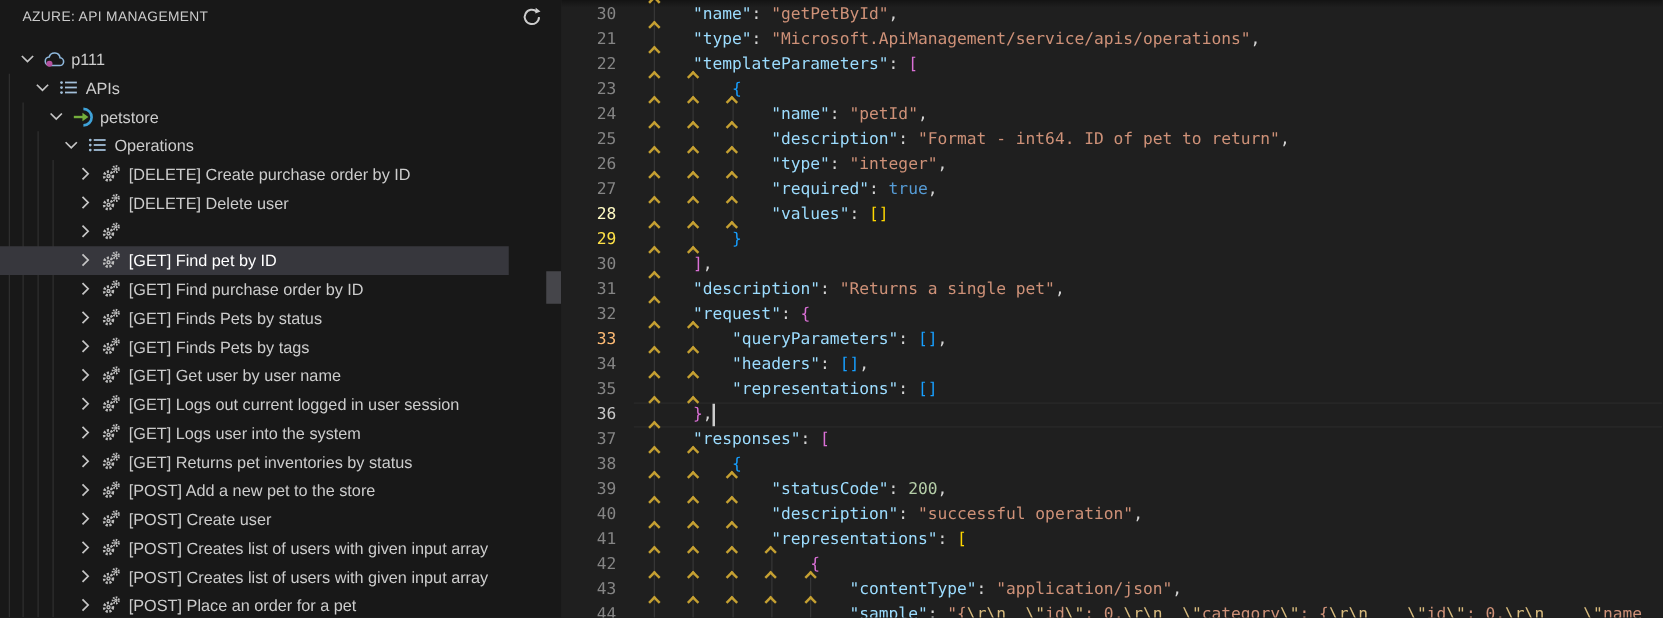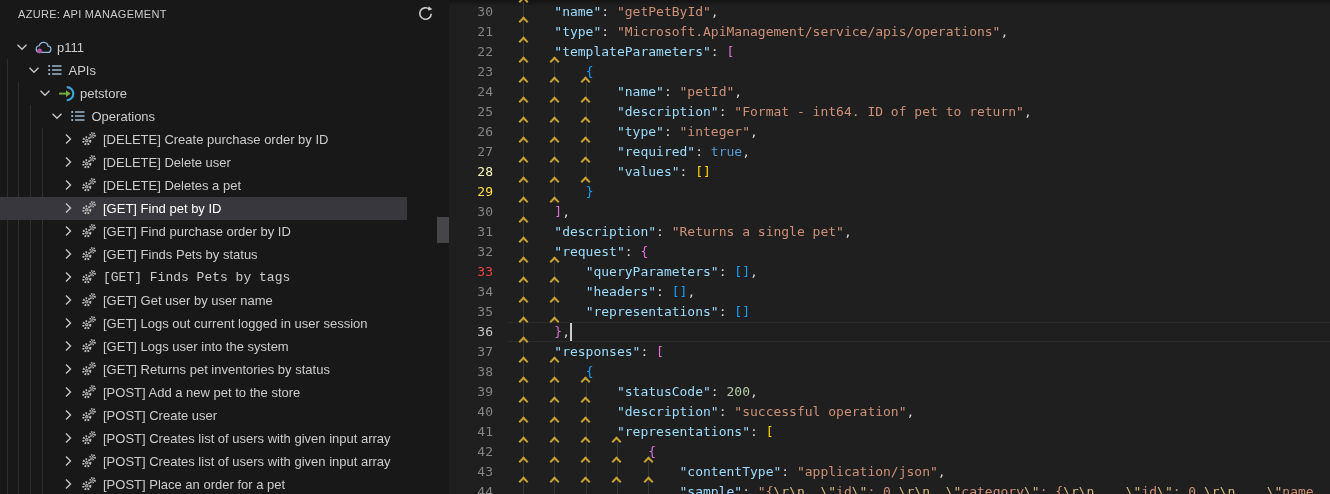--- a/index.html
+++ b/index.html
@@ -141,21 +141,20 @@
               <path d="M6 3.5 L10.5 8 L6 12.5" fill="none" stroke="#c5c5c5" stroke-width="1.4"></path>
             </svg></span>
           <span class="ticon" style="left: 81px;"><svg width="16" height="16" viewBox="0 0 16 16">
               <g fill="none" stroke="#bdbdbd">
                 <circle cx="5.8" cy="9.8" r="3.5" stroke-width="2.1" stroke-dasharray="1.7 1.25"></circle>
                 <circle cx="5.8" cy="9.8" r="1.2" stroke-width="1.1"></circle>
                 <circle cx="11.6" cy="4.3" r="2.4" stroke-width="1.7" stroke-dasharray="1.25 .95"></circle>
                 <circle cx="11.6" cy="4.3" r=".8" stroke-width="1"></circle>
               </g>
             </svg></span>
-          <span class="tlabel" style="left: 103px;">[DELETE] Deletes a pet</span>
         </div>
         <div class="tree-row selected" style="top: 197px;">
           <span class="twisty" style="left: 60px;"><svg width="16" height="16" viewBox="0 0 16 16">
               <path d="M6 3.5 L10.5 8 L6 12.5" fill="none" stroke="#c5c5c5" stroke-width="1.4"></path>
             </svg></span>
           <span class="ticon" style="left: 81px;"><svg width="16" height="16" viewBox="0 0 16 16">
               <g fill="none" stroke="#bdbdbd">
                 <circle cx="5.8" cy="9.8" r="3.5" stroke-width="2.1" stroke-dasharray="1.7 1.25"></circle>
                 <circle cx="5.8" cy="9.8" r="1.2" stroke-width="1.1"></circle>
                 <circle cx="11.6" cy="4.3" r="2.4" stroke-width="1.7" stroke-dasharray="1.25 .95"></circle>
@@ -185,21 +184,21 @@
           <span class="ticon" style="left: 81px;"><svg width="16" height="16" viewBox="0 0 16 16">
               <g fill="none" stroke="#bdbdbd">
                 <circle cx="5.8" cy="9.8" r="3.5" stroke-width="2.1" stroke-dasharray="1.7 1.25"></circle>
                 <circle cx="5.8" cy="9.8" r="1.2" stroke-width="1.1"></circle>
                 <circle cx="11.6" cy="4.3" r="2.4" stroke-width="1.7" stroke-dasharray="1.25 .95"></circle>
                 <circle cx="11.6" cy="4.3" r=".8" stroke-width="1"></circle>
               </g>
             </svg></span>
           <span class="tlabel" style="left: 103px;">[GET] Finds Pets by status</span>
         </div>
-        <div class="tree-row" style="top: 266px; font-family: Liberation Mono, monospace;">
+        <div class="tree-row" style="top: 266px;">
           <span class="twisty" style="left: 60px;"><svg width="16" height="16" viewBox="0 0 16 16">
               <path d="M6 3.5 L10.5 8 L6 12.5" fill="none" stroke="#c5c5c5" stroke-width="1.4"></path>
             </svg></span>
           <span class="ticon" style="left: 81px;"><svg width="16" height="16" viewBox="0 0 16 16">
               <g fill="none" stroke="#bdbdbd">
                 <circle cx="5.8" cy="9.8" r="3.5" stroke-width="2.1" stroke-dasharray="1.7 1.25"></circle>
                 <circle cx="5.8" cy="9.8" r="1.2" stroke-width="1.1"></circle>
                 <circle cx="11.6" cy="4.3" r="2.4" stroke-width="1.7" stroke-dasharray="1.25 .95"></circle>
                 <circle cx="11.6" cy="4.3" r=".8" stroke-width="1"></circle>
               </g>
@@ -416,21 +415,21 @@
       <div class="gutter-num" style="top: 162px; color: #fef9c3;">28</div>
       <div class="code-line" style="top: 162px;"><span style="color: rgb(212, 212, 212);">            </span><span style="color: rgb(156, 220, 254);">"values"</span><span style="color: rgb(212, 212, 212);">: </span><span style="color: rgb(255, 215, 0);">[]</span></div>
       <div class="gutter-num" style="top: 182px; color: #fde047;">29</div>
       <div class="code-line" style="top: 182px;"><span style="color: rgb(212, 212, 212);">        </span><span style="color: rgb(23, 159, 255);">}</span></div>
       <div class="gutter-num" style="top: 202px; color: rgb(133, 133, 133);">30</div>
       <div class="code-line" style="top: 202px;"><span style="color: rgb(212, 212, 212);">    </span><span style="color: rgb(218, 112, 214);">]</span><span style="color: rgb(212, 212, 212);">,</span></div>
       <div class="gutter-num" style="top: 222px; color: rgb(133, 133, 133);">31</div>
       <div class="code-line" style="top: 222px;"><span style="color: rgb(212, 212, 212);">    </span><span style="color: rgb(156, 220, 254);">"description"</span><span style="color: rgb(212, 212, 212);">: </span><span style="color: rgb(206, 145, 120);">"Returns a single pet"</span><span style="color: rgb(212, 212, 212);">,</span></div>
       <div class="gutter-num" style="top: 242px; color: rgb(133, 133, 133);">32</div>
       <div class="code-line" style="top: 242px;"><span style="color: rgb(212, 212, 212);">    </span><span style="color: rgb(156, 220, 254);">"request"</span><span style="color: rgb(212, 212, 212);">: </span><span style="color: rgb(218, 112, 214);">{</span></div>
-      <div class="gutter-num" style="top: 262px; color: #ef4444;">33</div>
+      <div class="gutter-num" style="top: 262px; color: #fdba74;">33</div>
       <div class="code-line" style="top: 262px;"><span style="color: rgb(212, 212, 212);">        </span><span style="color: rgb(156, 220, 254);">"queryParameters"</span><span style="color: rgb(212, 212, 212);">: </span><span style="color: rgb(23, 159, 255);">[]</span><span style="color: rgb(212, 212, 212);">,</span></div>
       <div class="gutter-num" style="top: 282px; color: rgb(133, 133, 133);">34</div>
       <div class="code-line" style="top: 282px;"><span style="color: rgb(212, 212, 212);">        </span><span style="color: rgb(156, 220, 254);">"headers"</span><span style="color: rgb(212, 212, 212);">: </span><span style="color: rgb(23, 159, 255);">[]</span><span style="color: rgb(212, 212, 212);">,</span></div>
       <div class="gutter-num" style="top: 302px; color: rgb(133, 133, 133);">35</div>
       <div class="code-line" style="top: 302px;"><span style="color: rgb(212, 212, 212);">        </span><span style="color: rgb(156, 220, 254);">"representations"</span><span style="color: rgb(212, 212, 212);">: </span><span style="color: rgb(23, 159, 255);">[]</span></div>
       <div class="gutter-num" style="top: 322px; color: rgb(198, 198, 198);">36</div>
       <div class="code-line" style="top: 322px;"><span style="color: rgb(212, 212, 212);">    </span><span style="color: rgb(218, 112, 214);">}</span><span style="color: rgb(212, 212, 212);">,</span></div>
       <div class="gutter-num" style="top: 342px; color: rgb(133, 133, 133);">37</div>
       <div class="code-line" style="top: 342px;"><span style="color: rgb(212, 212, 212);">    </span><span style="color: rgb(156, 220, 254);">"responses"</span><span style="color: rgb(212, 212, 212);">: </span><span style="color: rgb(218, 112, 214);">[</span></div>
       <div class="gutter-num" style="top: 362px; color: rgb(133, 133, 133);">38</div>

